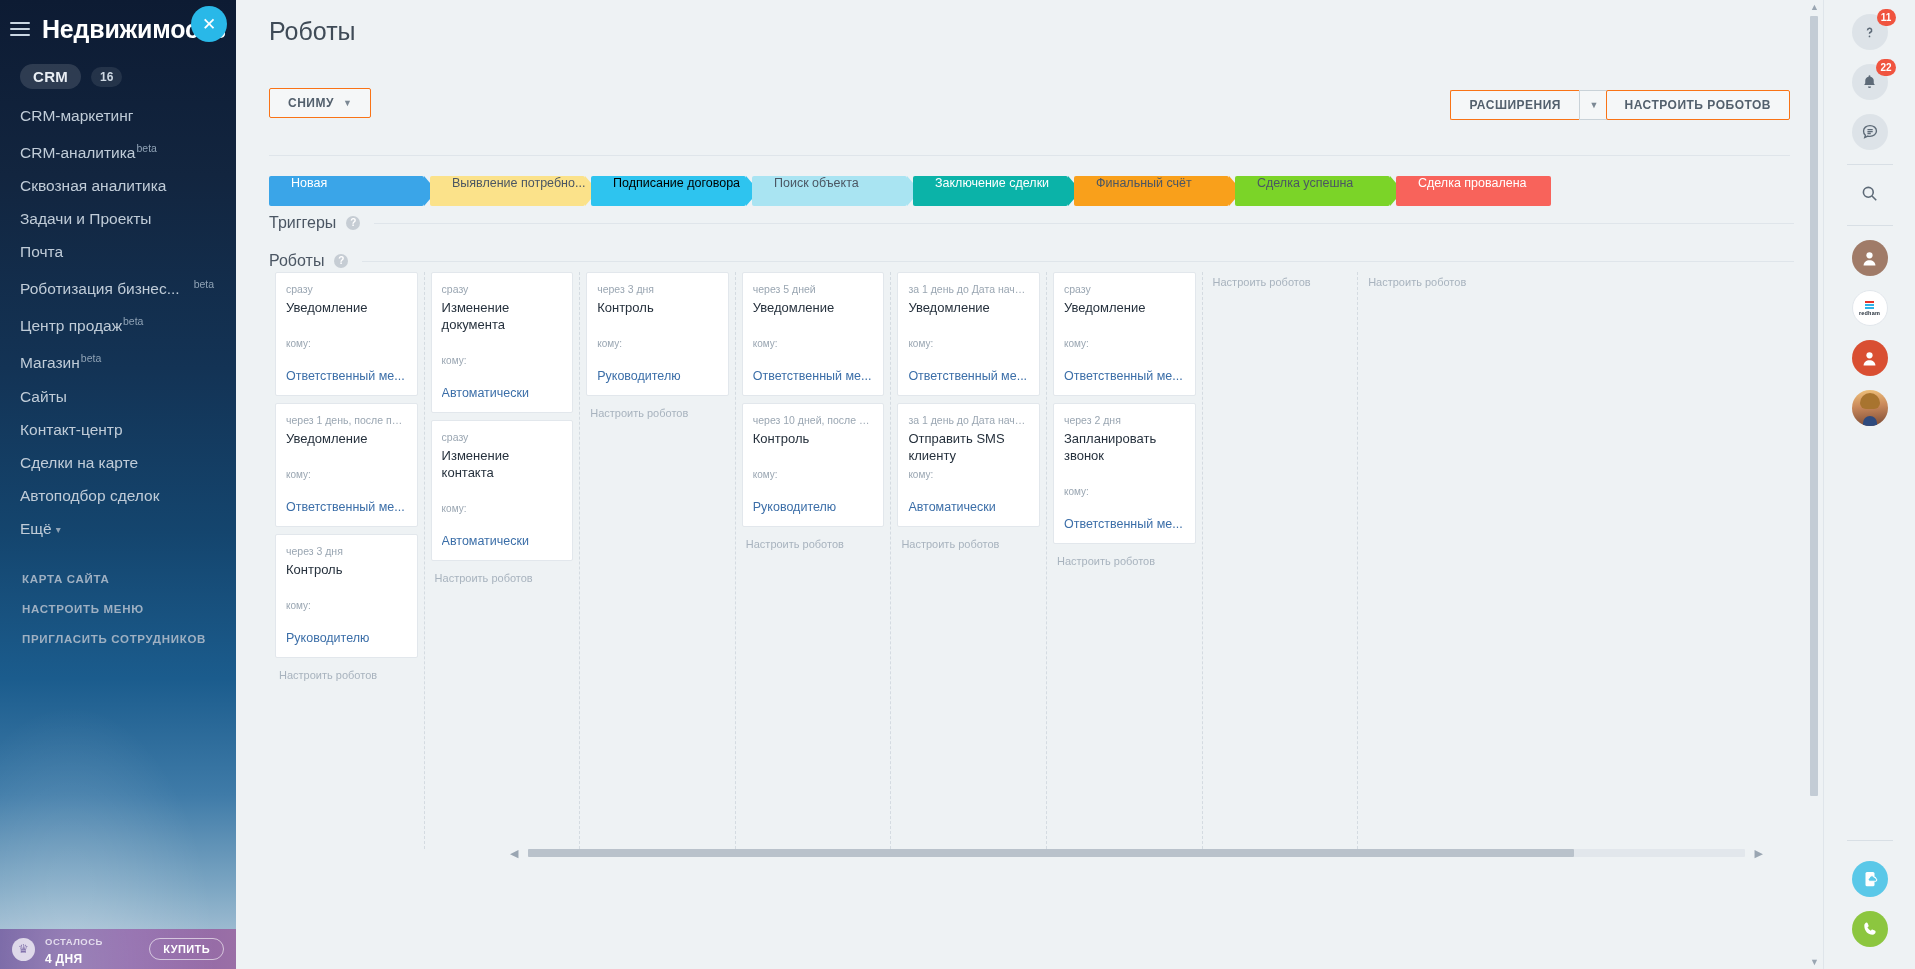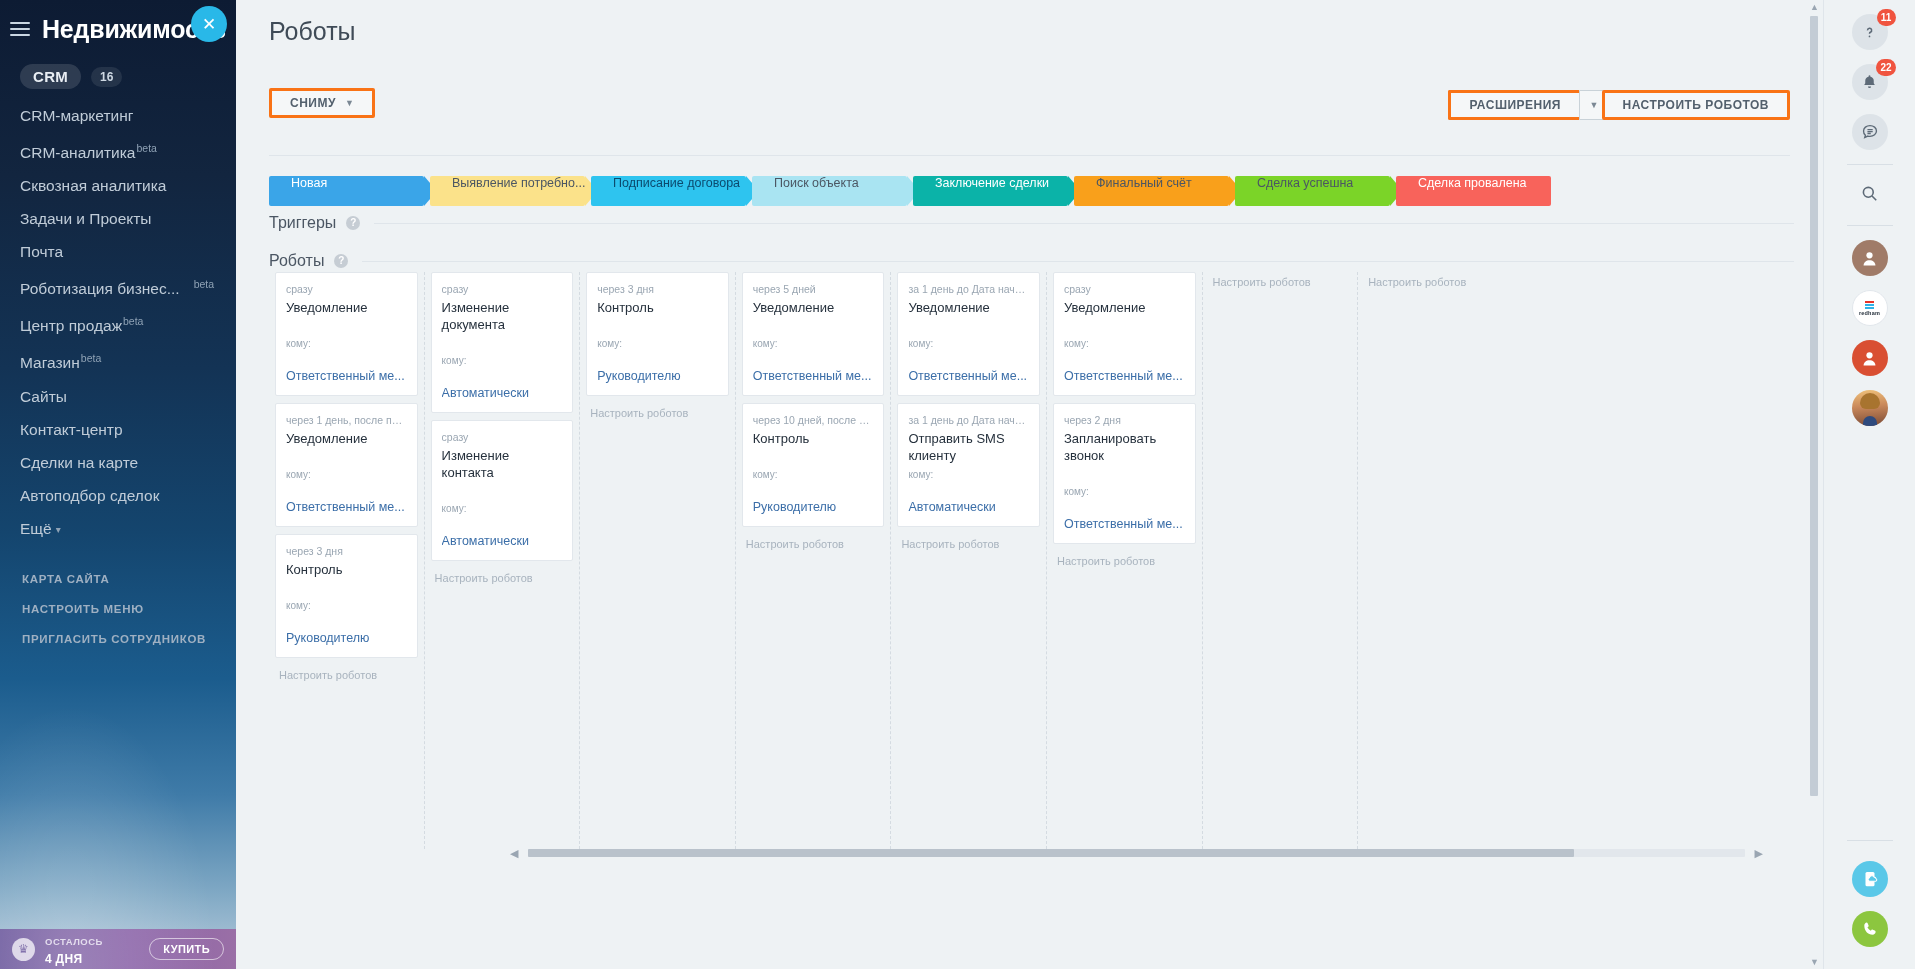--- a/index.html
+++ b/index.html
@@ -88,23 +88,23 @@
 
   
   #main {
     position: absolute; left: 236px; top: 0;
     width: 1587px; height: 969px; background: #eef2f4; overflow: hidden;
   }
   .page-title { font-size: 25px; color: #3f4b57; font-weight: 400; padding: 17px 0 0 33px; }
 
   .toolbar { position: relative; height: 86px; }
   .btn {
-    background: #f5f7f8; border: 3px solid #f97316; border-radius: 2px;
+    background: #f5f7f8; border: 1px solid #f97316; border-radius: 2px;
     color: #53606d; font-size: 12px; font-weight: 700; letter-spacing: .5px;
-    padding: 0 18px; height: 30px; line-height: 28px; cursor: pointer; display:inline-flex; align-items:center;
+    padding: 0 18px; height: 30px; line-height: 28px; cursor: pointer; display:inline-flex; 
   }
   .filter-btn { position: absolute; left: 33px; top: 42px; }
   .filter-btn .chev { margin-left: 9px; font-size: 9px; color:#7b8894; }
 
   .btn-group { position: absolute; right: 214px; top: 90px; display: flex; }
   .btn-group .main-part { border-right: none; border-radius: 2px 0 0 2px; }
   .btn-group .arrow-part {
     border: 1px solid #c9d2d8; border-radius: 0 2px 2px 0; width: 30px; height: 30px;
     background: #f5f7f8; display:flex; align-items:center; justify-content:center;
     font-size: 9px; color:#7b8894; cursor:pointer;
@@ -288,21 +288,21 @@
 
     <div class="divider"></div>
 
     <div class="stages" id="stages">
         <div class="stage" style="--c: #3aa5e8; background: rgb(58, 165, 232); color: rgb(255, 255, 255); width: 155px;">
           <span class="lbl">Новая</span>
         </div>
         <div class="stage" style="--c: #fbe28a; background: rgb(251, 226, 138); color: rgb(75, 86, 99); width: 155px;">
           <span class="lbl">Выявление потребно...</span>
         </div>
-        <div class="stage" style="--c: #2ec4ef; background: rgb(46, 196, 239); color: #0c4a6e; width: 155px;">
+        <div class="stage" style="--c: #2ec4ef; background: rgb(46, 196, 239); color: #000000; width: 155px;">
           <span class="lbl">Подписание договора</span>
         </div>
         <div class="stage" style="--c: #a9e4f2; background: rgb(169, 228, 242); color: rgb(75, 86, 99); width: 155px;">
           <span class="lbl">Поиск объекта</span>
         </div>
         <div class="stage" style="--c: #0bb3a8; background: rgb(11, 179, 168); color: rgb(255, 255, 255); width: 155px;">
           <span class="lbl">Заключение сделки</span>
         </div>
         <div class="stage" style="--c: #f9a01b; background: rgb(249, 160, 27); color: rgb(75, 86, 99); width: 155px;">
           <span class="lbl">Финальный счёт</span>

